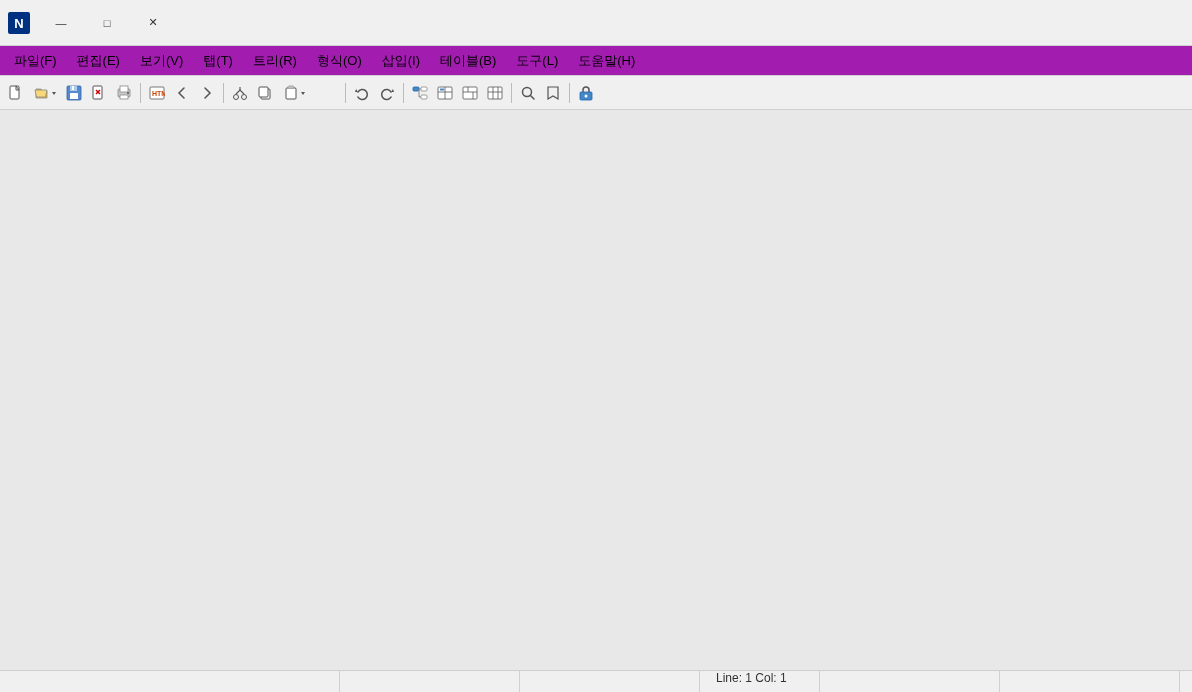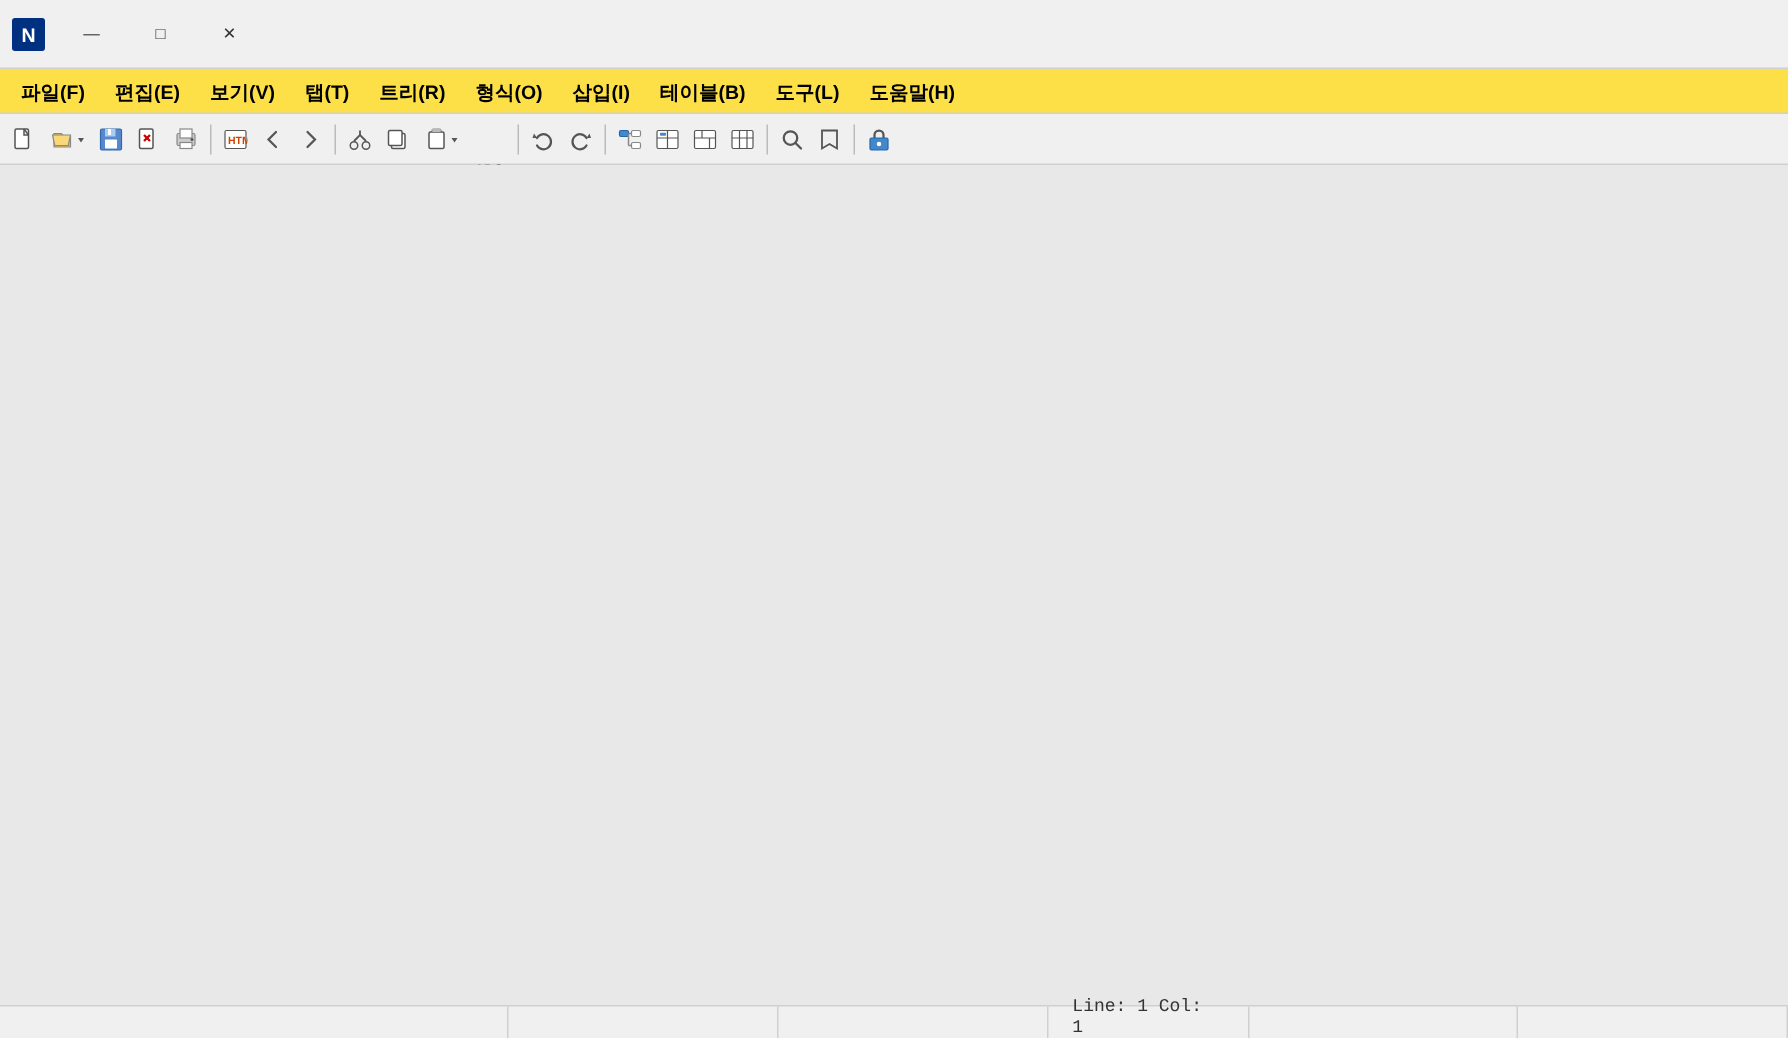--- a/index.html
+++ b/index.html
@@ -49,26 +49,25 @@
       display: flex;
       align-items: center;
       justify-content: center;
       font-size: 11px;
       color: #333;
     }
 
     
     #menu-bar {
       height: 30px;
-      background: #fde047;
-      display: flex;
-      align-items: flex-end;
+      background: #a21caf;
+      display: flex;
+      align-items: center;
       padding: 0 4px;
       border-bottom: 1px solid #d0d0d0;
-      font-weight: bold;
     }
     .menu-item {
       padding: 4px 10px;
       cursor: pointer;
       font-size: 13px;
       color: #000;
       white-space: nowrap;
     }
 
     
@@ -121,23 +120,22 @@
       border-top: 1px solid #d0d0d0;
       display: flex;
       align-items: center;
       font-size: 12px;
       color: #333;
     }
     .status-segment {
       padding: 0 8px;
       height: 100%;
       display: flex;
-      align-items: flex-end;
+      align-items: flex-start;
       border-right: 1px solid #d0d0d0;
-      font-family: Liberation Mono, monospace;
     }
     .status-segment.wide { width: 340px; }
     .status-segment.mid { width: 180px; }
     .status-segment.pos { min-width: 120px; padding: 0 16px; border-right: 1px solid #d0d0d0;}
     .status-spacer { flex: 1; }
 
     
     .tb-btn-drop {
       width: 32px;
       height: 24px;

